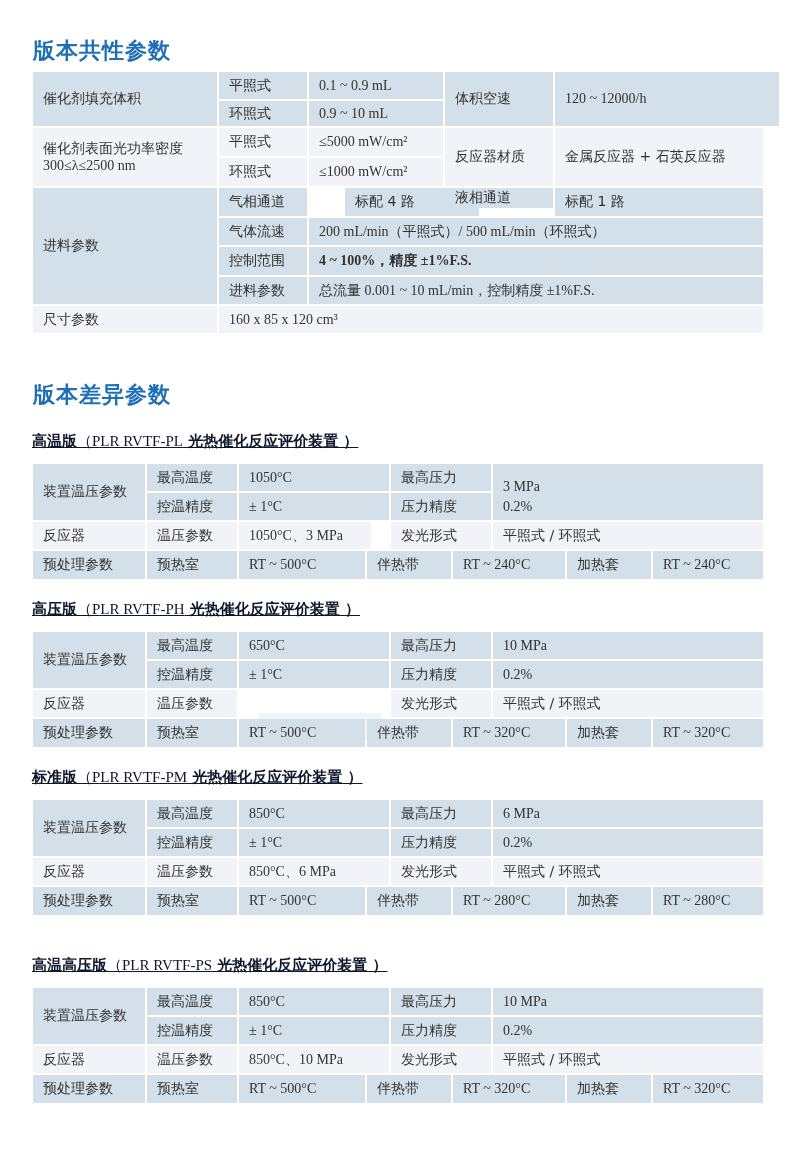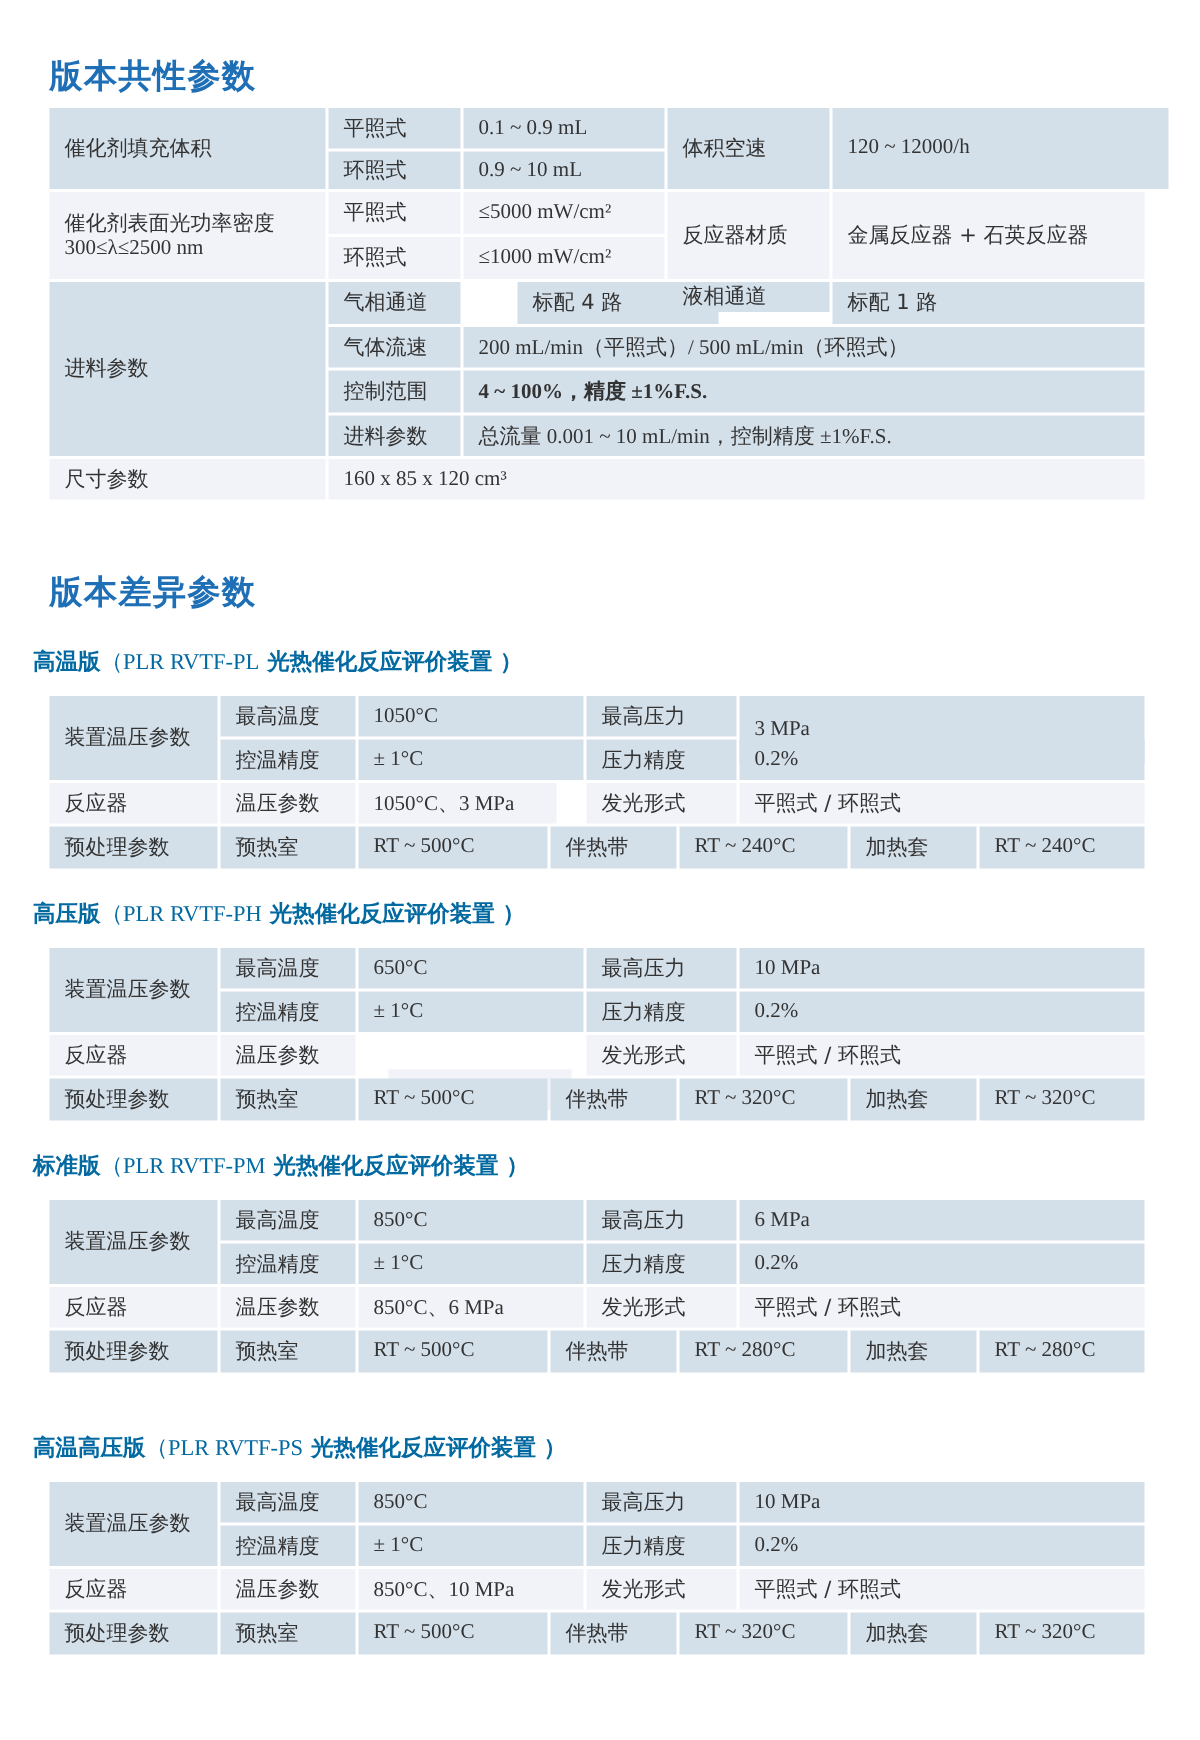--- a/index.html
+++ b/index.html
@@ -5,21 +5,21 @@
   html, body { margin:0; padding:0; }
   body {
     width:800px; height:1160px; background:#ffffff; position:relative; overflow:hidden;
     font-family:"DejaVu Sans","Liberation Sans",sans-serif; color:#333;
   }
   .h1 {
     position:absolute; left:33px; font-size:22px; font-weight:bold; color:#1e6fb5;
     letter-spacing:1px;
   }
   .h2 {
-    position:absolute; left:22px; font-size:15px; font-weight:bold; color:#0369a1;
+    position:absolute; left:32px; font-size:15px; font-weight:bold; color:#0f172a;text-decoration:underline;
   }
   .h2 .en { font-family:"Liberation Serif","DejaVu Serif",serif; font-weight:normal; font-size:15px; }
   .cell {
     position:absolute; box-sizing:border-box; font-size:14px; color:#333;
     display:flex; align-items:center; padding-left:10px; white-space:nowrap;
   }
   .blue { background:#d3dfe9; }
   .light { background:#f1f3f9; }
   .serif { font-family:"Liberation Serif","DejaVu Serif",serif; font-size:14px; }
   .stack { flex-direction:column; align-items:flex-start; justify-content:center; }

